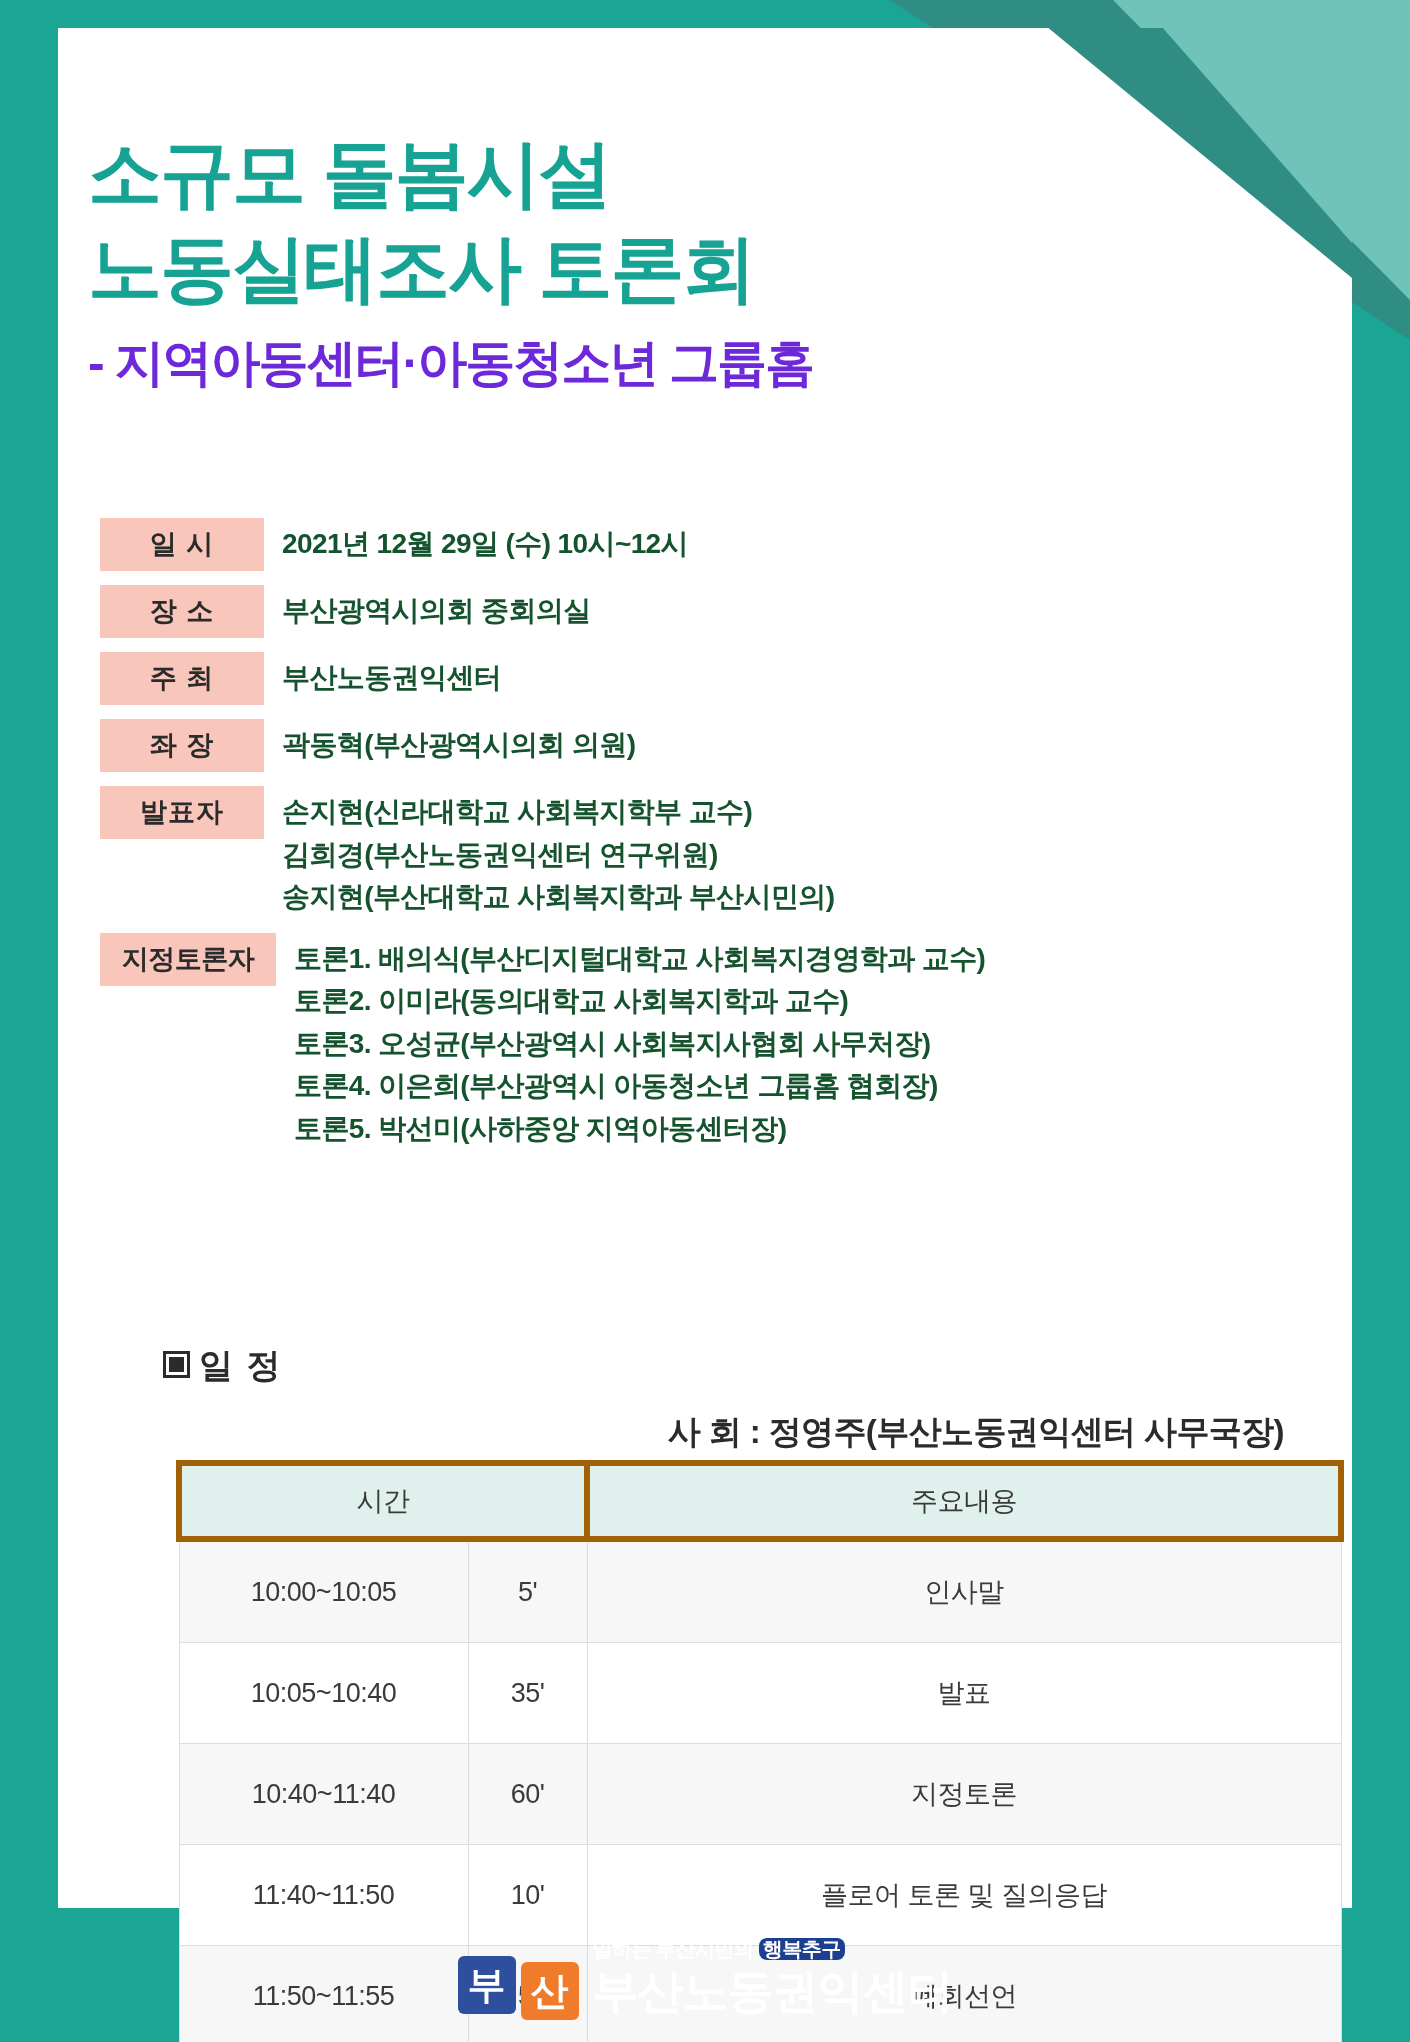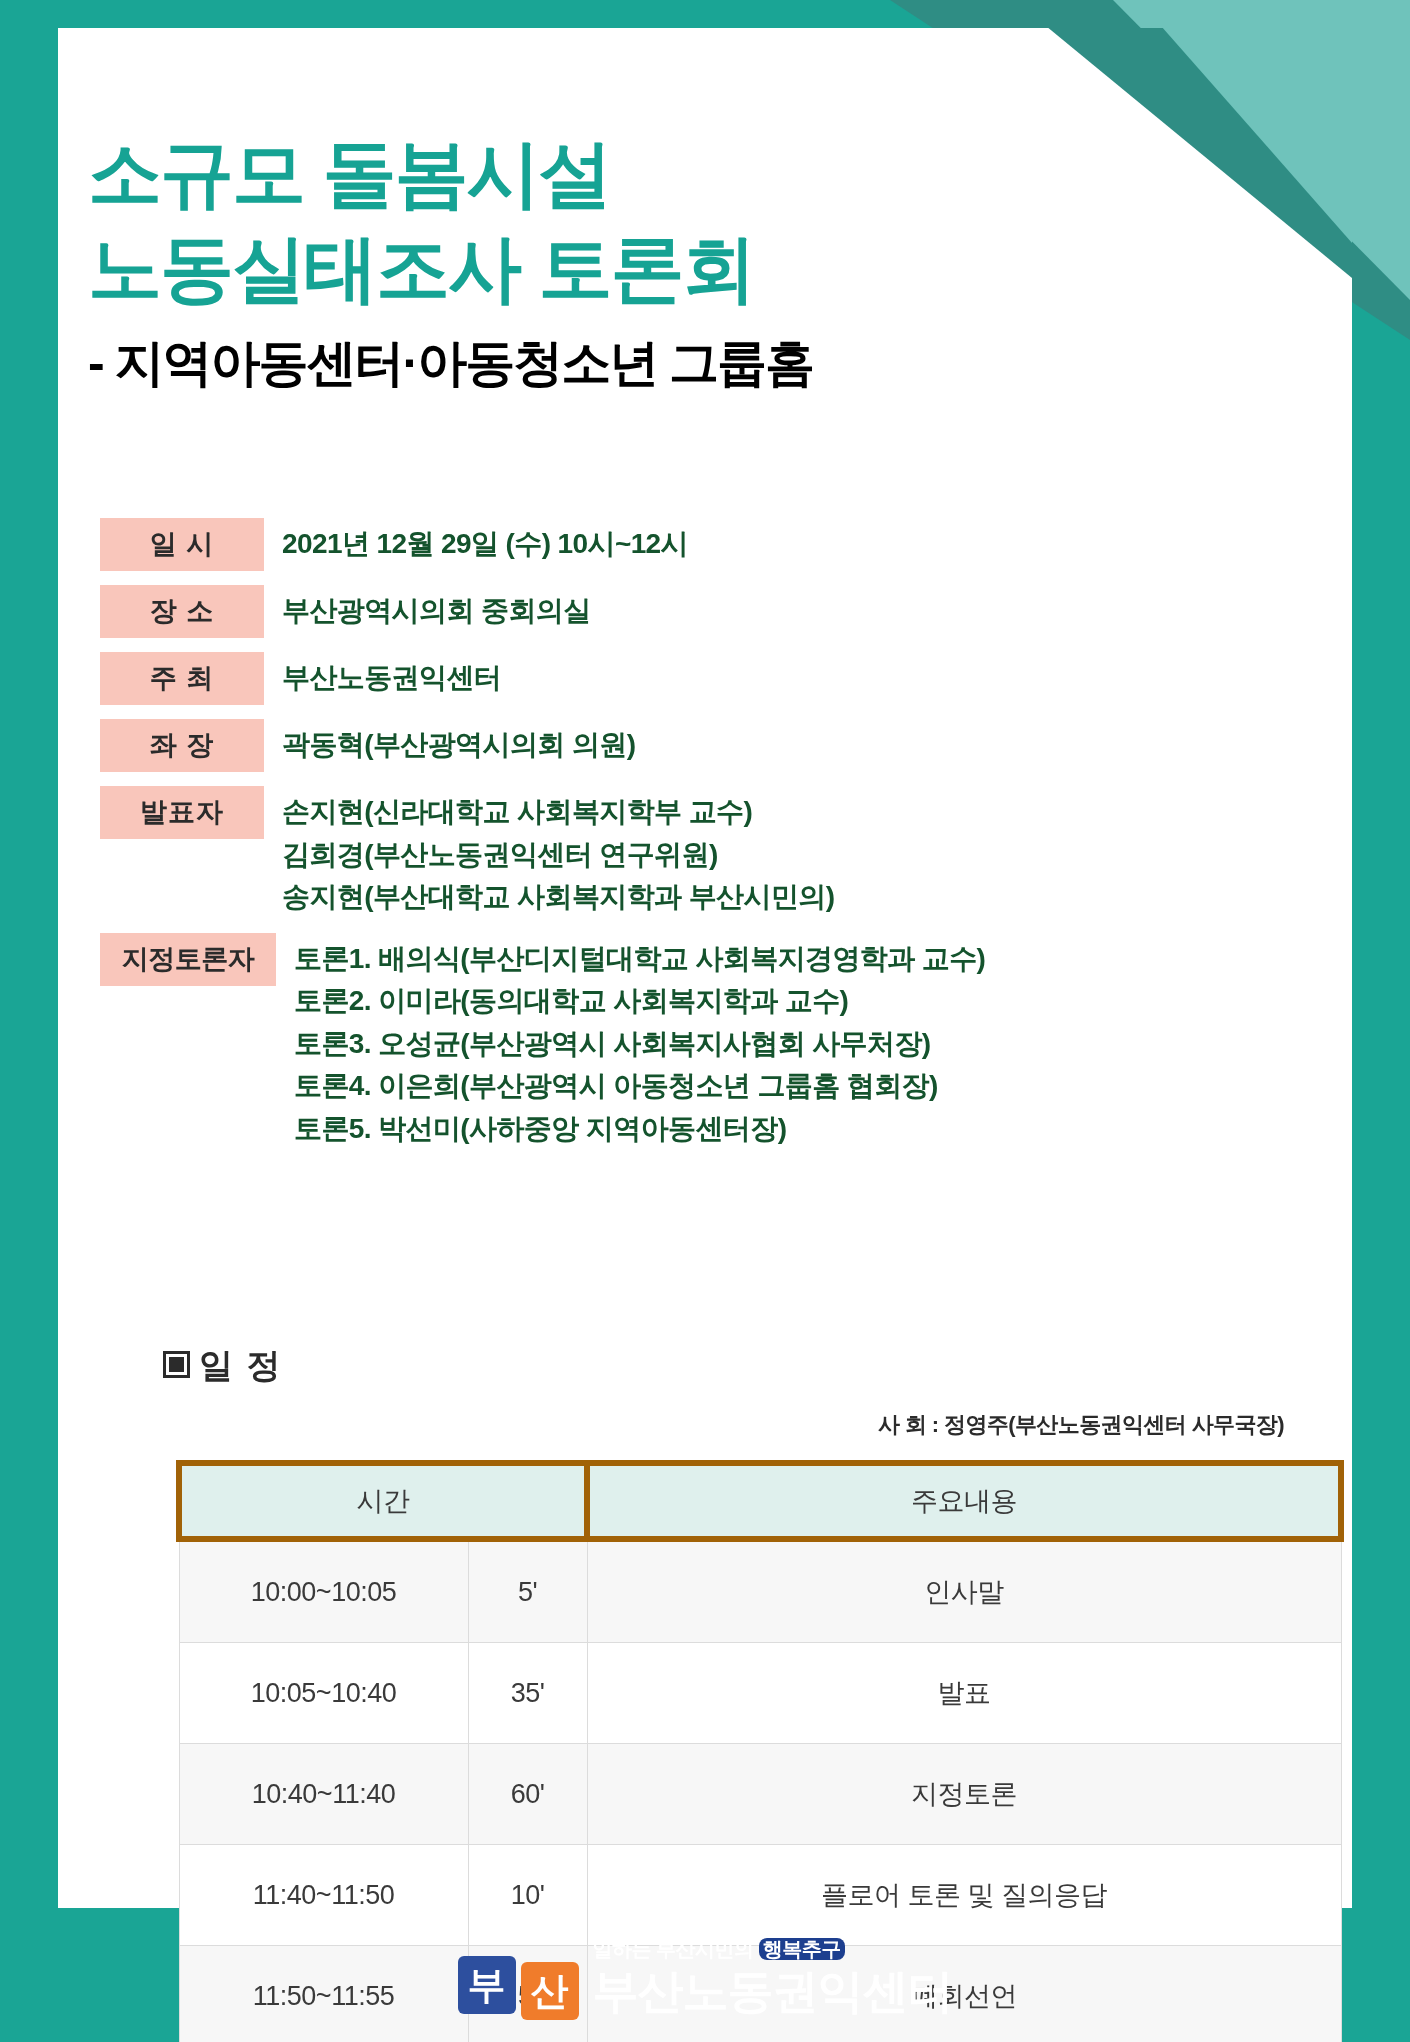--- a/index.html
+++ b/index.html
@@ -81,21 +81,21 @@
     font-weight: bold;
     color: #16a394;
     letter-spacing: -2px;
     line-height: 1.28;
     white-space: nowrap;
   }
   .subtitle {
     margin-top: 14px;
     font-size: 50px;
     font-weight: bold;
-    color: #000000;
+    color: #6d28d9;
     letter-spacing: -2px;
     white-space: nowrap;
   }
 
   
   .info {
     position: absolute;
     left: 42px;
     top: 490px;
     width: 1215px;
@@ -159,21 +159,21 @@
     left: 3px;
     top: 3px;
     right: 3px;
     bottom: 3px;
     background: #2b2b2b;
   }
   .moderator {
     position: absolute;
     right: 68px;
     top: 1382px;
-    font-size: 22px;
+    font-size: 33px;
     font-weight: bold;
     color: #2b2b2b;
     letter-spacing: -0.6px;
   }
 
   
   .tbl-wrap {
     position: absolute;
     left: 118px;
     top: 1432px;

